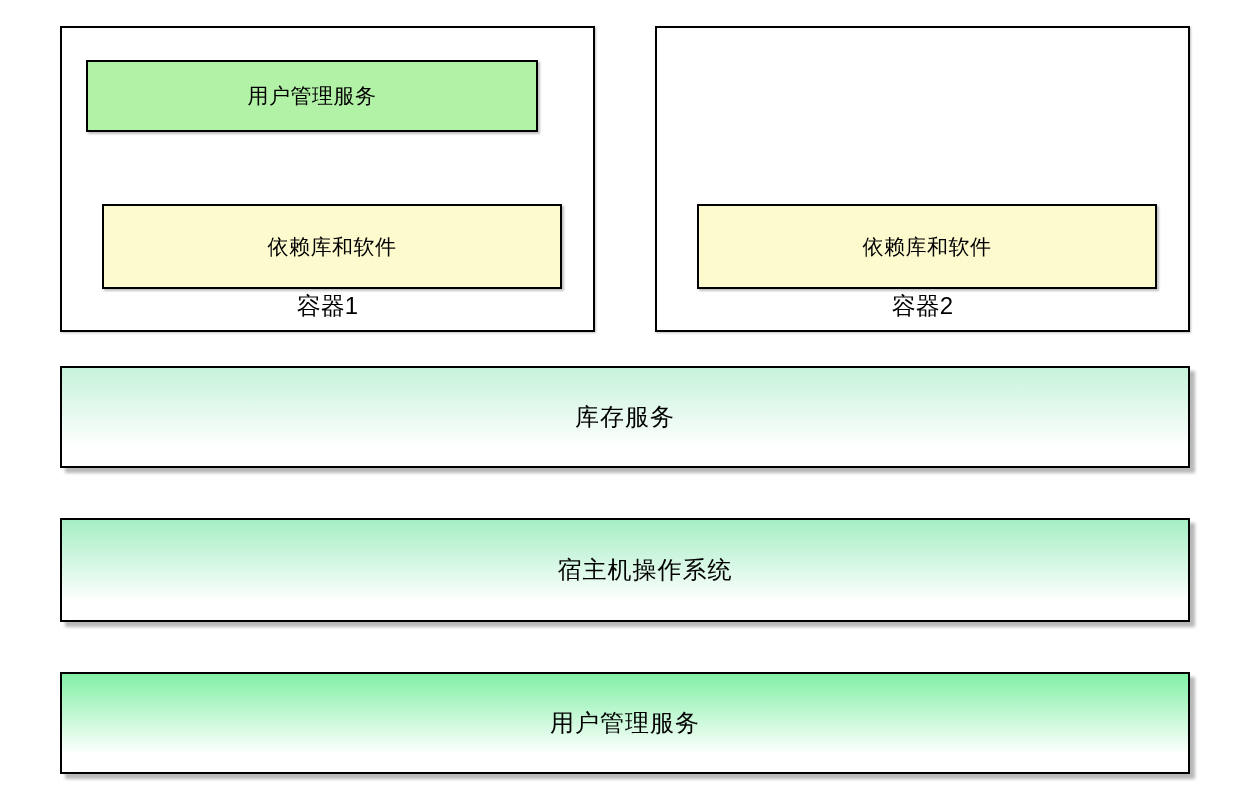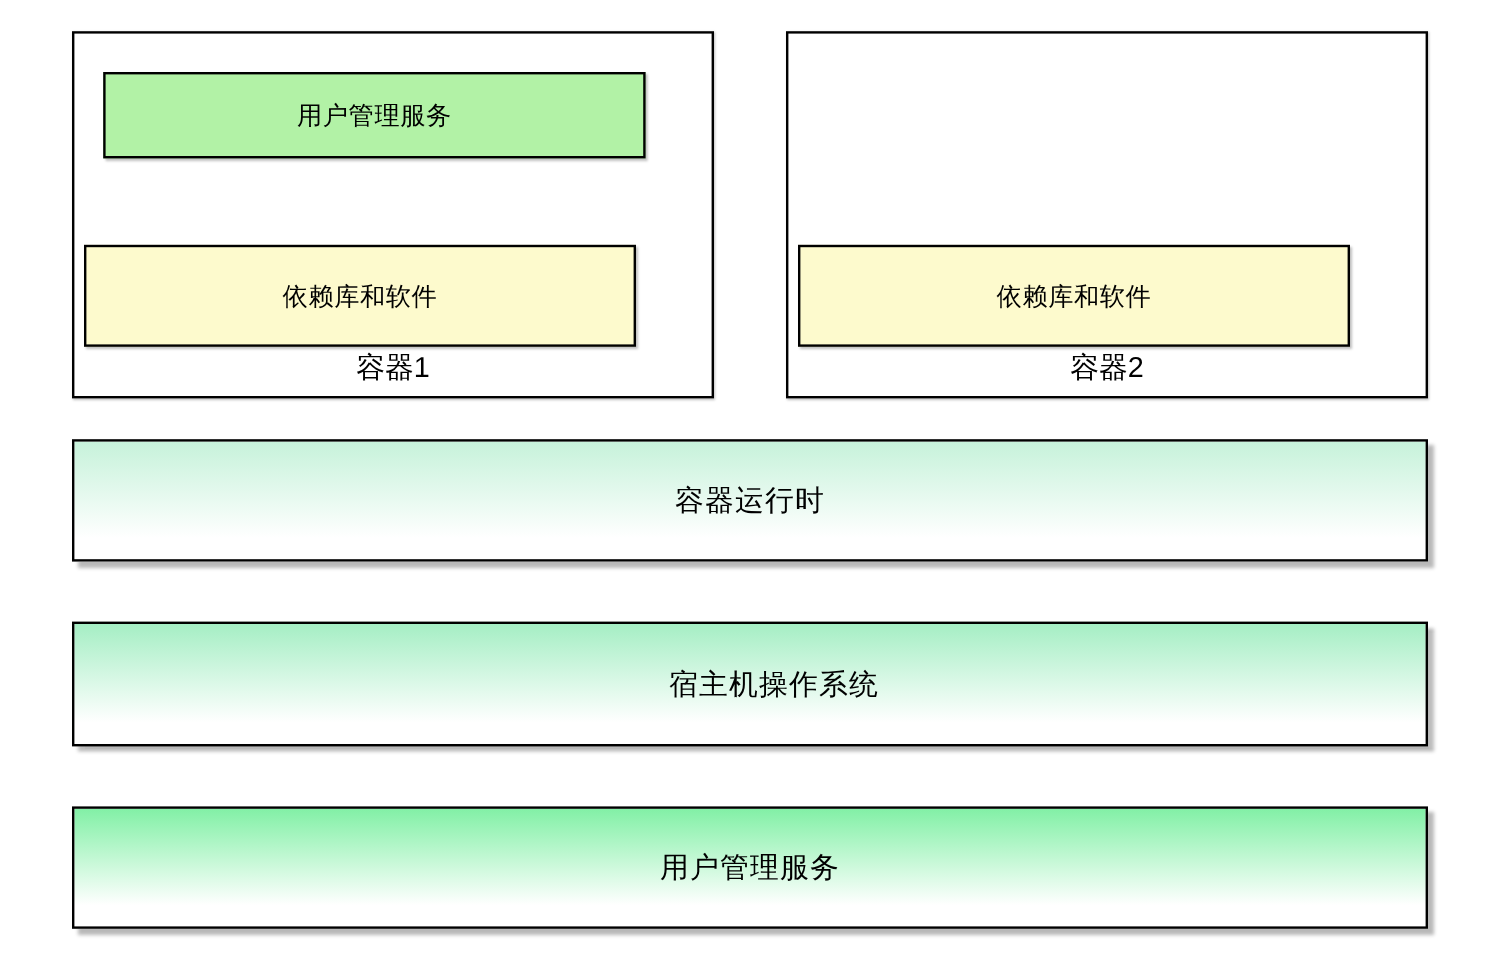--- a/index.html
+++ b/index.html
@@ -42,21 +42,21 @@
     letter-spacing: 0.5px;
     box-shadow: 2px 2px 2px rgba(0,0,0,0.25);
   }
   .service-box {
     left: 24px;
     top: 32px;
     width: 452px;
     height: 72px;
   }
   .dependency-box {
-    left: 8px;
+    left: 40px;
     top: 176px;
     width: 460px;
     height: 85px;
   }
 
   
   .container-label {
     position: absolute;
     left: 0;
     right: 0;
@@ -103,21 +103,21 @@
   </div>
 
   <div class="container-box c2">
     <div class="inner-box dependency-box" style="background-color: rgb(253, 250, 205);">
       <span class="box-text">依赖库和软件</span>
     </div>
     <div class="container-label">容器2</div>
   </div>
 
   <div class="layer-bar l1" style="background: linear-gradient(rgb(198, 242, 218) 0%, rgb(255, 255, 255) 82%);">
-    <span class="box-text">容器运行时</span>
+    <span class="box-text">库存服务</span>
   </div>
 
   <div class="layer-bar l2" style="background: linear-gradient(rgb(165, 238, 196) 0%, rgb(255, 255, 255) 82%); padding-left: 40px;">
     <span class="box-text">宿主机操作系统</span>
   </div>
 
   <div class="layer-bar l3" style="background: linear-gradient(rgb(130, 240, 166) 0%, rgb(255, 255, 255) 82%);">
     <span class="box-text">用户管理服务</span>
   </div>
 

